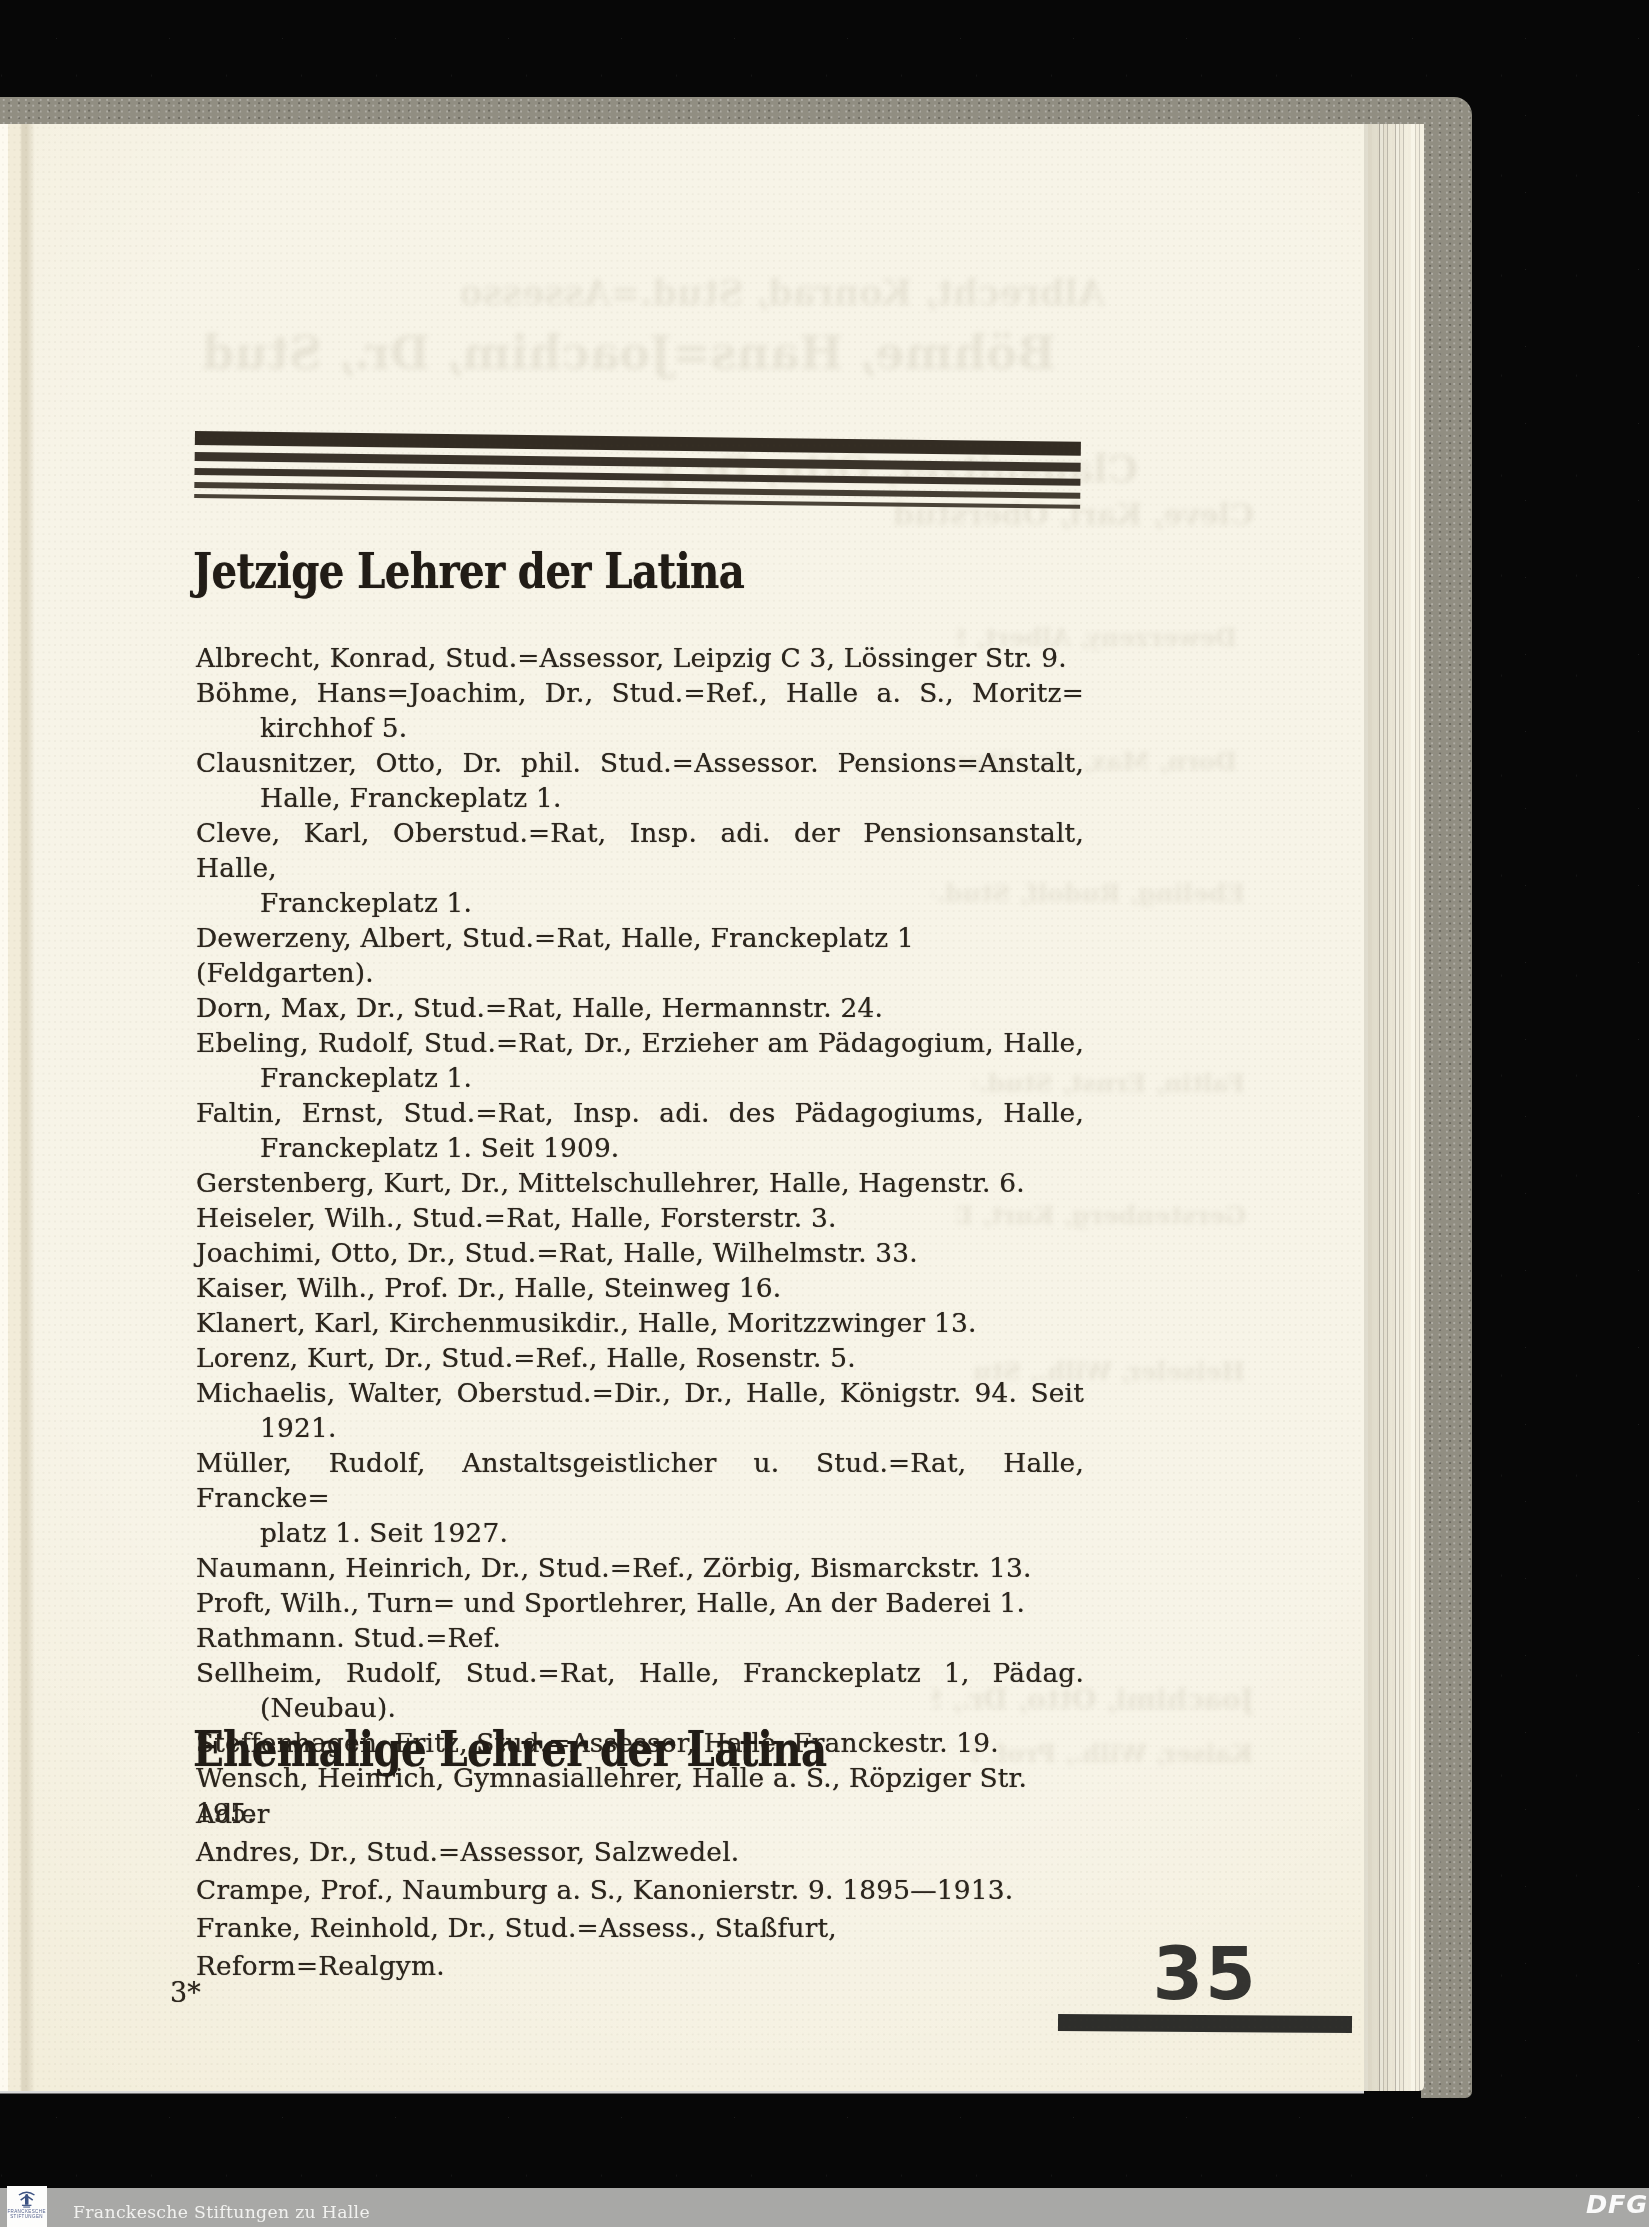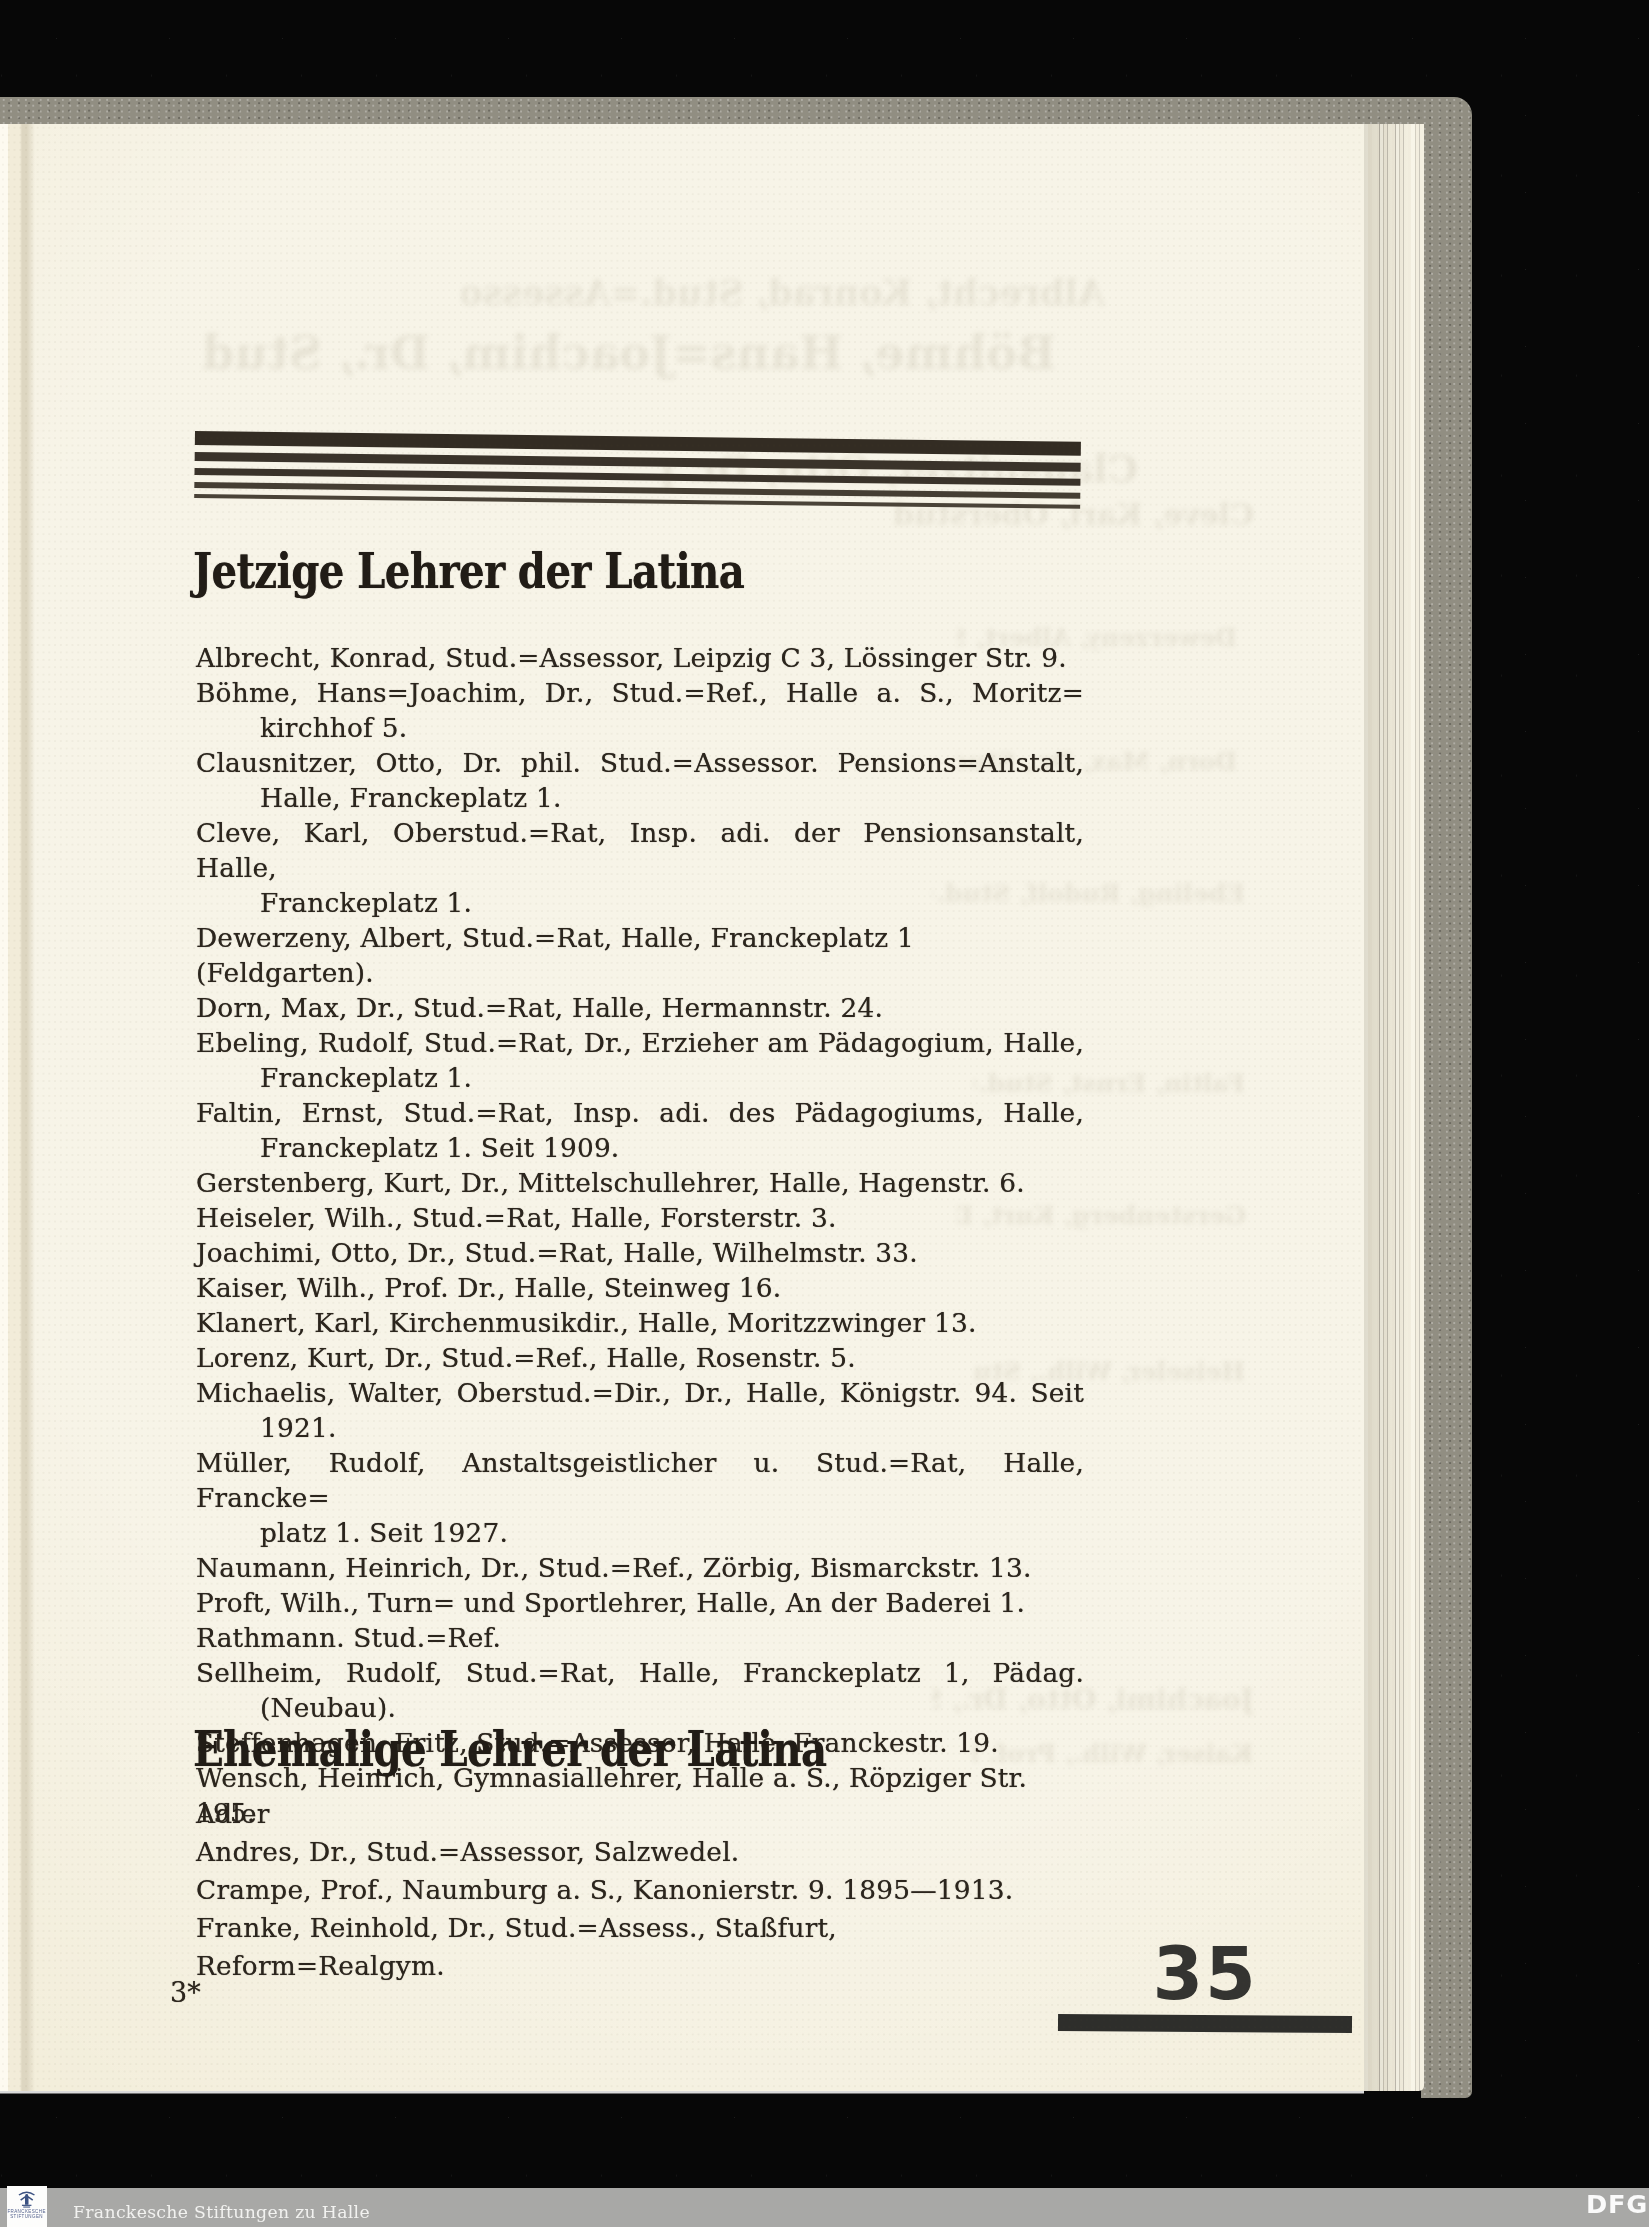--- a/index.html
+++ b/index.html
@@ -94,21 +94,21 @@
     position:absolute;left:6.6px;top:-2.5px;width:40px;height:42px;background:#fdfdfc;
     display:flex;flex-direction:column;align-items:center;justify-content:flex-start;padding-top:3.3px;box-sizing:border-box;
   }
   .logo-text{font-family:"Liberation Sans",sans-serif;font-size:4.5px;line-height:5px;letter-spacing:0.4px;color:#53618c;text-align:center;margin-top:0.8px;}
   .footer-title{
     position:absolute;left:73px;top:0;height:48px;display:flex;align-items:center;
     font-family:"DejaVu Serif",serif;font-size:17.3px;letter-spacing:0.3px;color:#f2f2f0;
   }
   .dfg{
     position:absolute;left:1586px;top:0;height:32px;display:flex;align-items:center;
-    font-family:"DejaVu Sans",sans-serif;font-weight:bold;
+    font-family:"DejaVu Sans",sans-serif;font-weight:bold;font-style:italic;
     font-size:25.6px;letter-spacing:0.8px;color:#fafafa;
   }
 </style>
 </head>
 <body>
 
 <div class="stage">
 
   <div class="cover cover-top"></div>
   <div class="cover cover-right"></div>

